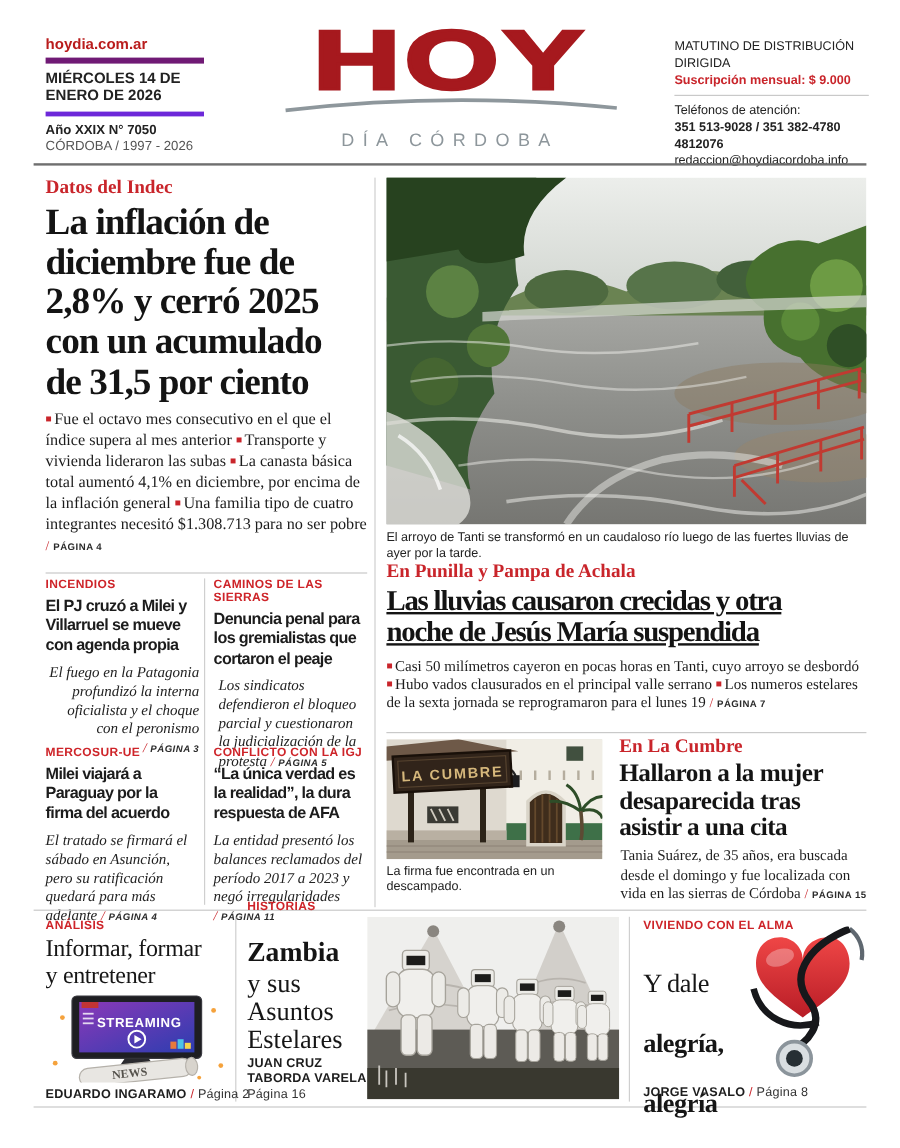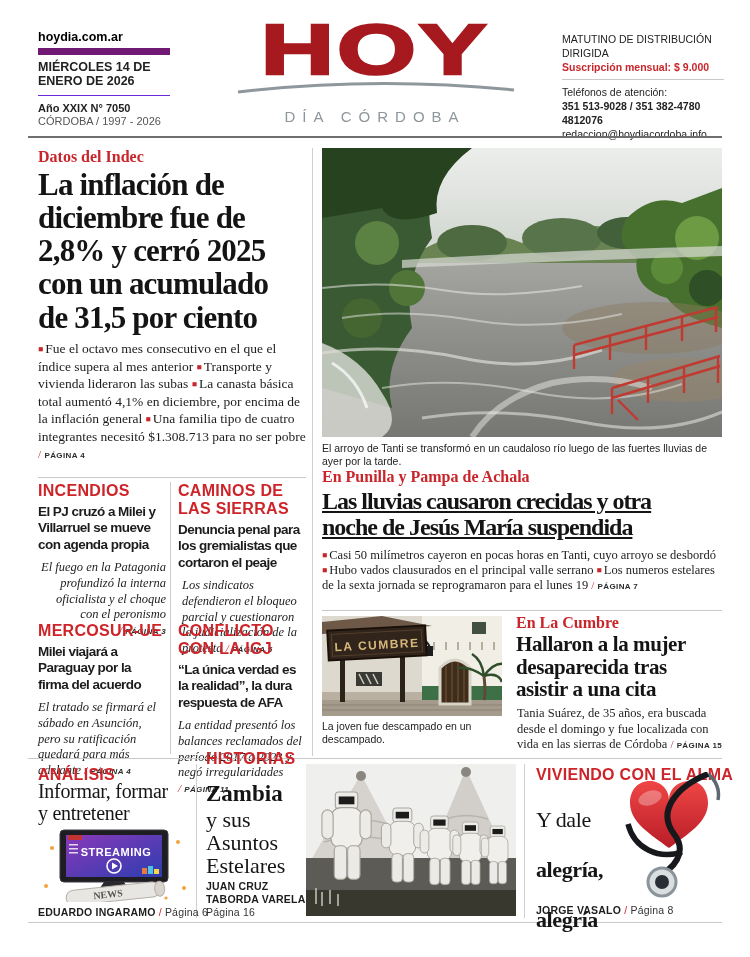--- a/index.html
+++ b/index.html
@@ -3,31 +3,31 @@
 <meta charset="utf-8">
 <style>
   html,body{margin:0;padding:0;background:#ffffff;}
   .page{position:relative;width:750px;height:957px;background:#fff;overflow:hidden;
         font-family:"Liberation Sans",sans-serif;color:#1a1a1a;}
   .abs{position:absolute;}
   .hr{position:absolute;height:1px;background:#c9c9c9;}
   .hr-dark{position:absolute;height:2px;background:#6f6f6f;}
   .vr{position:absolute;width:1px;background:#cfcfcf;}
   
-  .m-url{font-size:12.5px;font-weight:700;color:#000000;padding-bottom:4px;border-bottom:7px solid #701a75;}
-  .m-date{font-size:12.5px;font-weight:700;color:#222;line-height:1.15;padding:5px 0 6px;border-bottom:1px solid #6d28d9;}
+  .m-url{font-size:12.5px;font-weight:700;color:#b91c1c;padding-bottom:4px;border-bottom:5px solid #701a75;}
+  .m-date{font-size:12.5px;font-weight:700;color:#222;line-height:1.15;padding:5px 0 6px;border-bottom:4px solid #6d28d9;}
   .m-issue{font-size:11px;font-weight:700;color:#222;padding-top:6px;}
   .m-years{font-size:11px;color:#555;padding-top:1px;}
   .tagline{font-size:15px;letter-spacing:7px;color:#8d969b;text-align:center;margin-top:0px;}
   .hr-r{font-size:10.5px;line-height:1.35;color:#222;}
   .hr-r .sub{font-weight:700;color:#C9252B;padding-bottom:4px;border-bottom:1px solid #c9c9c9;margin-bottom:5px;}
   .hr-r .bold{font-weight:700;}
   
   .k-serif{font-family:"Liberation Serif",serif;font-weight:700;font-size:16px;color:#C9252B;}
-  .k-sans{font-weight:700;font-size:16px;letter-spacing:.3px;color:#CE2429;}
+  .k-sans{font-weight:700;font-size:10px;letter-spacing:.3px;color:#CE2429;}
   
   .hl{font-family:"Liberation Serif",serif;font-weight:700;color:#141414;white-space:pre-line;}
   .hl-lead{font-size:31px;line-height:1.07;letter-spacing:-0.8px;}
   .hl-storm{font-size:24px;line-height:1.1;letter-spacing:-1px;}
   .hl-cumbre{font-size:21px;line-height:1.08;letter-spacing:-0.4px;}
   .hl-brief{font-family:"Liberation Sans",sans-serif;font-weight:700;font-size:13.5px;line-height:1.22;
             letter-spacing:-0.55px;color:#1c1c1c;white-space:pre-line;}
   
   .bullets{font-family:"Liberation Serif",serif;color:#1c1c1c;}
   .b-lead{font-size:13.5px;line-height:1.3;}
@@ -236,21 +236,21 @@
       <text x="55" y="33" text-anchor="middle" font-family="Liberation Sans, sans-serif" font-weight="700" font-size="12" letter-spacing="1.5" fill="#d6b87c" data-bind="cumbre.photo_sign">LA CUMBRE</text>
     </g>
     <g stroke="#2e4d28" stroke-width="2.5" fill="none">
       <path d="M162,60 q-14,-10 -26,-8"></path>
         <path d="M162,60 q-2,-16 -12,-22"></path>
         <path d="M162,60 q10,-14 20,-12"></path>
         <path d="M162,60 q14,-4 18,6"></path>
     </g>
     <path d="M162,60 q2,18 0,24" stroke="#5c4a33" stroke-width="3" fill="none"></path>
   </svg>
-  <div class="abs caption" style="left:322px;top:720px;width:185px;" data-bind="cumbre.photo_caption">La joven fue descampado en un descampado.</div>
+  <div class="abs caption" style="left:322px;top:720px;width:185px;" data-bind="cumbre.photo_caption">La firma fue encontrada en un descampado.</div>
 
   <div class="abs k-serif" style="left:516px;top:614px;" data-bind="cumbre.kicker">En La Cumbre</div>
   <div class="abs hl hl-cumbre" style="left:516px;top:633px;width:206px;" data-bind-lines="cumbre.headline_lines">Hallaron a la mujer
 desaparecida tras
 asistir a una cita</div>
   <p class="abs plain-body" style="left:516px;top:705px;width:206px;margin:1px;"><span data-bind="cumbre.body">Tania Suárez, de 35 años, era buscada desde el domingo y fue localizada con vida en las sierras de Córdoba</span> <span class="pref"><span class="slash" data-bind="misc.slash">/</span> <span class="pg" data-bind="cumbre.page">PÁGINA 15</span></span></p>
 
   <div class="hr" style="left:28px;top:758px;width:694px;"></div>
   <div class="vr" style="left:196px;top:764px;height:154px;"></div>
   <div class="vr" style="left:524px;top:764px;height:154px;"></div>
@@ -289,21 +289,21 @@
         <rect x="110" y="38" width="5" height="8" fill="#4cc3e8"></rect>
         <rect x="116" y="41" width="5" height="5" fill="#f5d54c"></rect>
       </g>
     <path d="M66,54 L86,54 L90,60 L62,60 Z" fill="#2a2a2e"></path>
     <g transform="rotate(-6 76 66)">
       <rect x="28" y="58" width="94" height="15" rx="7.5" fill="#e8e6e2" stroke="#b5b1aa"></rect>
       <ellipse cx="122" cy="65.5" rx="5" ry="7.5" fill="#d8d4cd" stroke="#b5b1aa"></ellipse>
       <text x="70" y="69" text-anchor="middle" font-family="Liberation Serif, serif" font-weight="700" font-size="10" fill="#55524c" data-bind="footer.analysis.image_text2">NEWS</text>
     </g>
   </svg>
-  <div class="abs byl" style="left:38px;top:906px;"><span data-bind="footer.analysis.byline">EDUARDO INGARAMO</span> <span class="pg2"><span class="slash" data-bind="misc.slash">/</span> <span data-bind="footer.analysis.page">Página 6</span></span></div>
+  <div class="abs byl" style="left:38px;top:906px;"><span data-bind="footer.analysis.byline">EDUARDO INGARAMO</span> <span class="pg2"><span class="slash" data-bind="misc.slash">/</span> <span data-bind="footer.analysis.page">Página 2</span></span></div>
 
   <div class="abs k-sans" style="left:206px;top:750px;" data-bind="footer.historias.kicker">HISTORIAS</div>
   <div class="abs f-zambia-b" style="left:206px;top:782px;" data-bind="footer.historias.headline_bold">Zambia</div>
   <div class="abs f-hl f-zambia-r" style="left:206px;top:808px;width:98px;" data-bind-lines="footer.historias.headline_lines">y sus
 Asuntos
 Estelares</div>
   <div class="abs byl" style="left:206px;top:880px;width:110px;line-height:1.2;" data-bind-lines="footer.historias.byline_lines">JUAN CRUZ
 TABORDA VARELA</div>
   <div class="abs byl" style="left:206px;top:906px;font-weight:400;color:#333;" data-bind="footer.historias.page">Página 16</div>
   <svg class="abs photo" style="left:306px;top:764px;" width="210" height="152" viewBox="0 0 210 152">

